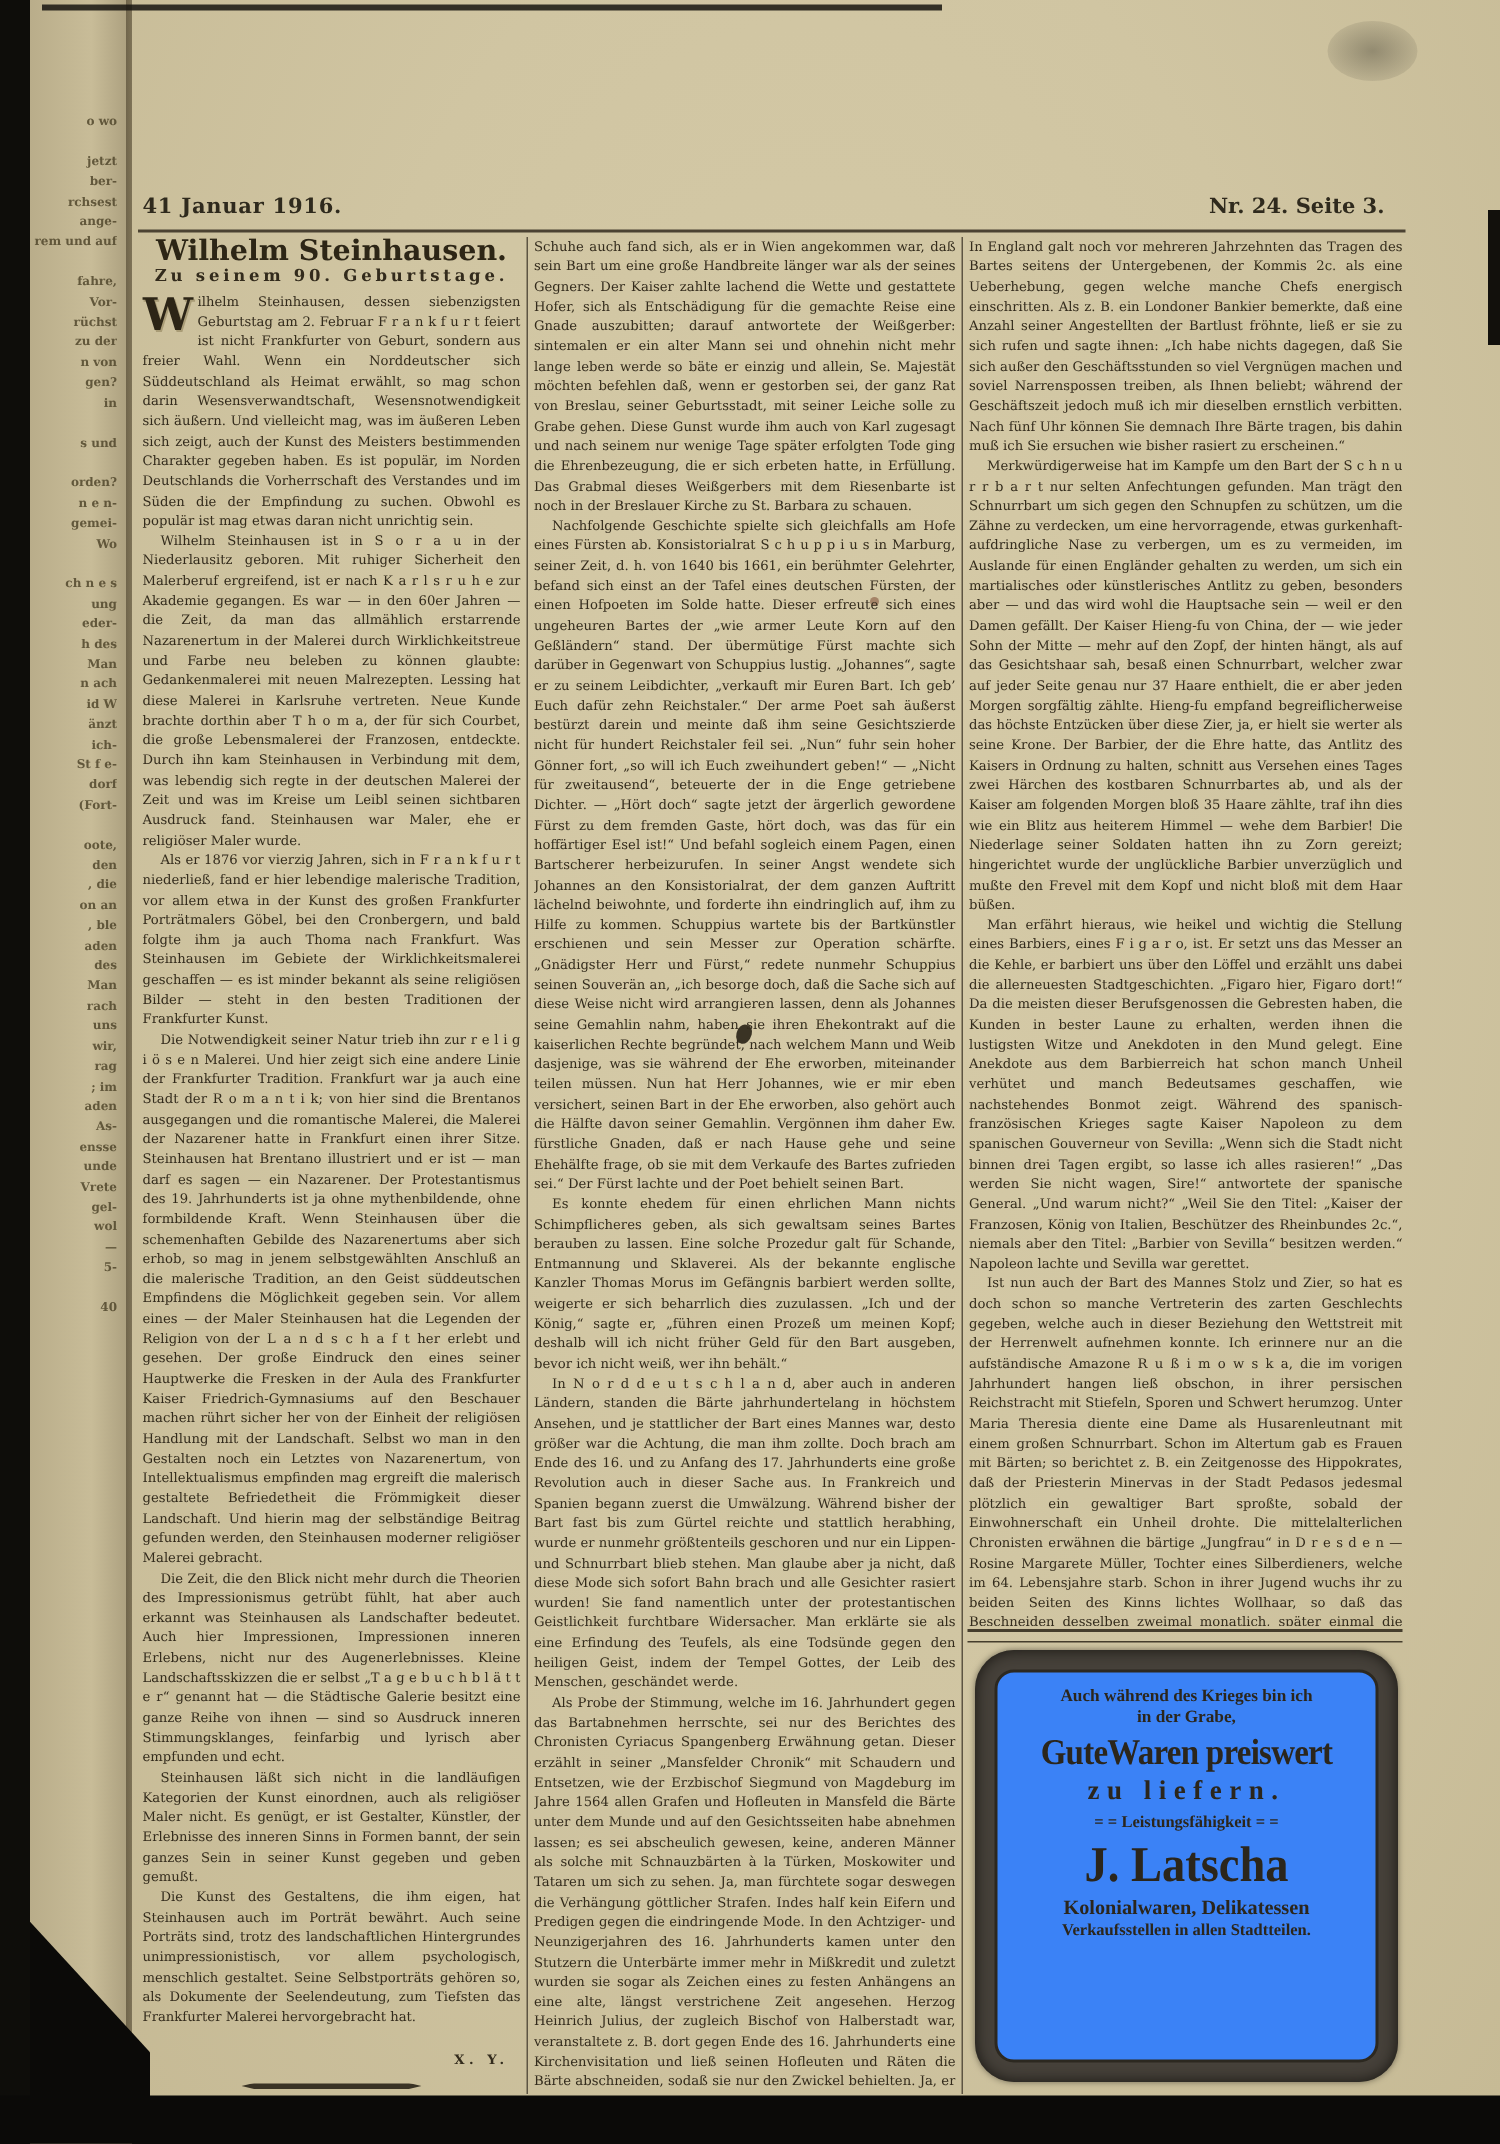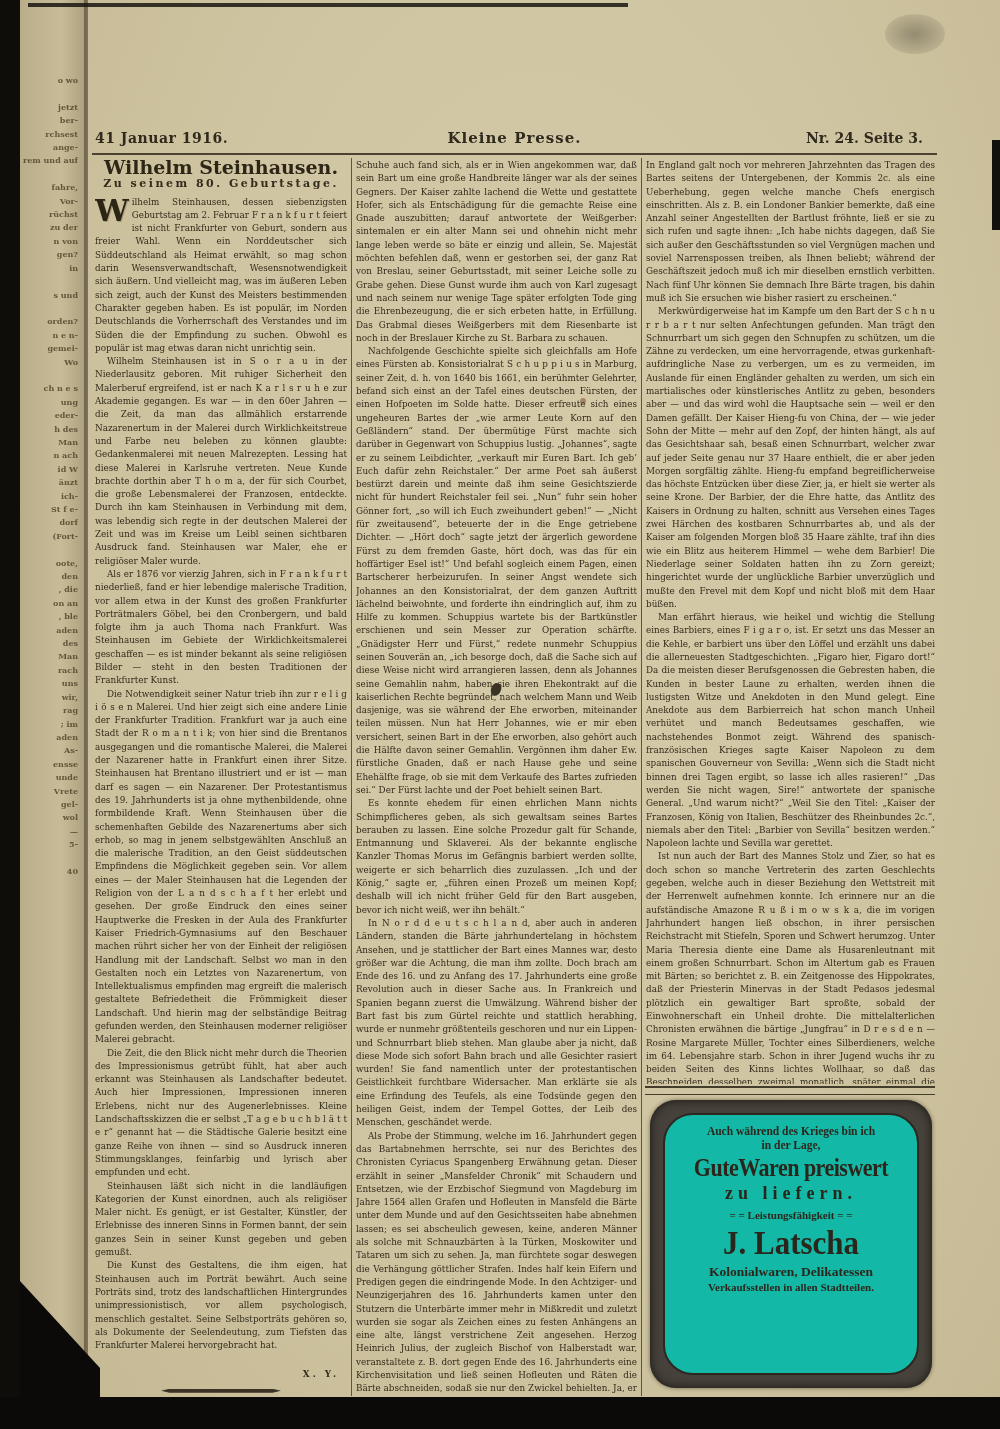--- a/index.html
+++ b/index.html
@@ -52,22 +52,22 @@
   .signature{text-align:right;font-weight:bold;letter-spacing:3px;padding-right:8px;margin:16px 0 0;}
   .divider{width:120px;height:4px;margin:7px auto 6px;background:#3a3325;
        clip-path:polygon(0 50%,7% 0,93% 0,100% 50%,93% 100%,7% 100%);}
   .a2-title{margin:2px 0 2px;text-align:center;font-size:21px;font-weight:bold;color:#2d2616;}
   
   .ad-double-rule{position:absolute;left:645px;top:1086px;width:290px;height:6px;
        border-top:2px solid #453d2c;border-bottom:1px solid #453d2c;}
   .ad-outer{position:absolute;left:650px;top:1100px;width:282px;height:288px;box-sizing:border-box;
        background:#46413a;border-radius:26px;
        box-shadow:inset 0 0 10px #171510, 0 0 4px rgba(20,18,12,.5);padding:13px;}
-  .ad-inner{width:100%;height:100%;box-sizing:border-box;background:#14b8a6;border:2px solid #2c2820;
-       border-radius:30px;text-align:center;color:#2b261c;padding:8px 8px 0;overflow:hidden;
+  .ad-inner{width:100%;height:100%;box-sizing:border-box;background:#3b82f6;border:2px solid #2c2820;
+       border-radius:13px;text-align:center;color:#2b261c;padding:8px 8px 0;overflow:hidden;
        font-family:"Liberation Serif",serif;}
   .ad-l1{font-size:11.5px;font-weight:bold;margin:2px 0 0;}
   .ad-big{font-size:22px;font-weight:bold;letter-spacing:-.5px;margin:4px 0 0;transform:scaleY(1.1);}
   .ad-liefern{font-size:18px;font-weight:bold;letter-spacing:5px;margin:2px 0 5px;}
   .ad-body{font-size:10.6px;font-weight:bold;line-height:13.5px;margin:0 2px;text-align:center;}
   .ad-leist{font-size:11px;font-weight:bold;margin:1px 0 0;}
   .ad-name{font-size:31px;font-weight:bold;margin:4px 0 0;transform:scaleY(1.08);}
   .ad-line2{font-size:13.5px;font-weight:bold;margin:3px 0 0;}
   .ad-line3{font-size:11px;font-weight:bold;margin:1px 0 0;}
 </style>
@@ -142,31 +142,30 @@
 <div class="right-edge-notch"></div>
 <div class="bottom-band"></div>
 <div class="bottom-left-wedge"></div>
 <div class="pencil-smudge"></div>
 <div class="ink-blot"></div>
 <div class="stain-1"></div>
 <div class="stain-2"></div>
 
 <div class="masthead">
   <span class="mast-date">41 Januar 1916.</span>
-  <span class="mast-title">Kleine Presse.</span>
   <span class="mast-issue">Nr. 24.  Seite 3.</span>
 </div>
 <div class="mast-rule"></div>
 
 <div class="vrule vrule-a"></div>
 <div class="vrule vrule-b"></div>
 
 <div class="col col-1">
   <h2 class="a1-title">Wilhelm Steinhausen.</h2>
-  <div class="a1-sub">Zu seinem 80. Geburtstage.</div>
+  <div class="a1-sub">Zu seinem 90. Geburtstage.</div>
   <div>
       <p class="para noindent"><span class="dropcap">W</span>ilhelm Steinhausen, dessen siebenzigsten Geburtstag am 2. Februar F r a n k f u r t feiert ist nicht Frankfurter von Geburt, sondern aus freier Wahl. Wenn ein Norddeutscher sich Süddeutschland als Heimat erwählt, so mag schon darin Wesensverwandtschaft, Wesensnotwendigkeit sich äußern. Und vielleicht mag, was im äußeren Leben sich zeigt, auch der Kunst des Meisters bestimmenden Charakter gegeben haben. Es ist populär, im Norden Deutschlands die Vorherrschaft des Verstandes und im Süden die der Empfindung zu suchen. Obwohl es populär ist mag etwas daran nicht unrichtig sein.</p>
       <p class="para">Wilhelm Steinhausen ist in S o r a u in der Niederlausitz geboren. Mit ruhiger Sicherheit den Malerberuf ergreifend, ist er nach K a r l s r u h e zur Akademie gegangen. Es war — in den 60er Jahren — die Zeit, da man das allmählich erstarrende Nazarenertum in der Malerei durch Wirklichkeitstreue und Farbe neu beleben zu können glaubte: Gedankenmalerei mit neuen Malrezepten. Lessing hat diese Malerei in Karlsruhe vertreten. Neue Kunde brachte dorthin aber T h o m a, der für sich Courbet, die große Lebensmalerei der Franzosen, entdeckte. Durch ihn kam Steinhausen in Verbindung mit dem, was lebendig sich regte in der deutschen Malerei der Zeit und was im Kreise um Leibl seinen sichtbaren Ausdruck fand. Steinhausen war Maler, ehe er religiöser Maler wurde.</p>
       <p class="para">Als er 1876 vor vierzig Jahren, sich in F r a n k f u r t niederließ, fand er hier lebendige malerische Tradition, vor allem etwa in der Kunst des großen Frankfurter Porträtmalers Göbel, bei den Cronbergern, und bald folgte ihm ja auch Thoma nach Frankfurt. Was Steinhausen im Gebiete der Wirklichkeitsmalerei geschaffen — es ist minder bekannt als seine religiösen Bilder — steht in den besten Traditionen der Frankfurter Kunst.</p>
       <p class="para">Die Notwendigkeit seiner Natur trieb ihn zur r e l i g i ö s e n Malerei. Und hier zeigt sich eine andere Linie der Frankfurter Tradition. Frankfurt war ja auch eine Stadt der R o m a n t i k; von hier sind die Brentanos ausgegangen und die romantische Malerei, die Malerei der Nazarener hatte in Frankfurt einen ihrer Sitze. Steinhausen hat Brentano illustriert und er ist — man darf es sagen — ein Nazarener. Der Protestantismus des 19. Jahrhunderts ist ja ohne mythenbildende, ohne formbildende Kraft. Wenn Steinhausen über die schemenhaften Gebilde des Nazarenertums aber sich erhob, so mag in jenem selbstgewählten Anschluß an die malerische Tradition, an den Geist süddeutschen Empfindens die Möglichkeit gegeben sein. Vor allem eines — der Maler Steinhausen hat die Legenden der Religion von der L a n d s c h a f t her erlebt und gesehen. Der große Eindruck den eines seiner Hauptwerke die Fresken in der Aula des Frankfurter Kaiser Friedrich-Gymnasiums auf den Beschauer machen rührt sicher her von der Einheit der religiösen Handlung mit der Landschaft. Selbst wo man in den Gestalten noch ein Letztes von Nazarenertum, von Intellektualismus empfinden mag ergreift die malerisch gestaltete Befriedetheit die Frömmigkeit dieser Landschaft. Und hierin mag der selbständige Beitrag gefunden werden, den Steinhausen moderner religiöser Malerei gebracht.</p>
       <p class="para">Die Zeit, die den Blick nicht mehr durch die Theorien des Impressionismus getrübt fühlt, hat aber auch erkannt was Steinhausen als Landschafter bedeutet. Auch hier Impressionen, Impressionen inneren Erlebens, nicht nur des Augenerlebnisses. Kleine Landschaftsskizzen die er selbst „T a g e b u c h b l ä t t e r“ genannt hat — die Städtische Galerie besitzt eine ganze Reihe von ihnen — sind so Ausdruck inneren Stimmungsklanges, feinfarbig und lyrisch aber empfunden und echt.</p>
       <p class="para">Steinhausen läßt sich nicht in die landläufigen Kategorien der Kunst einordnen, auch als religiöser Maler nicht. Es genügt, er ist Gestalter, Künstler, der Erlebnisse des inneren Sinns in Formen bannt, der sein ganzes Sein in seiner Kunst gegeben und geben gemußt.</p>
       <p class="para">Die Kunst des Gestaltens, die ihm eigen, hat Steinhausen auch im Porträt bewährt. Auch seine Porträts sind, trotz des landschaftlichen Hintergrundes unimpressionistisch, vor allem psychologisch, menschlich gestaltet. Seine Selbstporträts gehören so, als Dokumente der Seelendeutung, zum Tiefsten das Frankfurter Malerei hervorgebracht hat.</p>
     </div>
   <div class="signature">X. Y.</div>
@@ -191,21 +190,21 @@
       <p class="para">Merkwürdigerweise hat im Kampfe um den Bart der S c h n u r r b a r t nur selten Anfechtungen gefunden. Man trägt den Schnurrbart um sich gegen den Schnupfen zu schützen, um die Zähne zu verdecken, um eine hervorragende, etwas gurkenhaft-aufdringliche Nase zu verbergen, um es zu vermeiden, im Auslande für einen Engländer gehalten zu werden, um sich ein martialisches oder künstlerisches Antlitz zu geben, besonders aber — und das wird wohl die Hauptsache sein — weil er den Damen gefällt. Der Kaiser Hieng-fu von China, der — wie jeder Sohn der Mitte — mehr auf den Zopf, der hinten hängt, als auf das Gesichtshaar sah, besaß einen Schnurrbart, welcher zwar auf jeder Seite genau nur 37 Haare enthielt, die er aber jeden Morgen sorgfältig zählte. Hieng-fu empfand begreiflicherweise das höchste Entzücken über diese Zier, ja, er hielt sie werter als seine Krone. Der Barbier, der die Ehre hatte, das Antlitz des Kaisers in Ordnung zu halten, schnitt aus Versehen eines Tages zwei Härchen des kostbaren Schnurrbartes ab, und als der Kaiser am folgenden Morgen bloß 35 Haare zählte, traf ihn dies wie ein Blitz aus heiterem Himmel — wehe dem Barbier! Die Niederlage seiner Soldaten hatten ihn zu Zorn gereizt; hingerichtet wurde der unglückliche Barbier unverzüglich und mußte den Frevel mit dem Kopf und nicht bloß mit dem Haar büßen.</p>
       <p class="para">Man erfährt hieraus, wie heikel und wichtig die Stellung eines Barbiers, eines F i g a r o, ist. Er setzt uns das Messer an die Kehle, er barbiert uns über den Löffel und erzählt uns dabei die allerneuesten Stadtgeschichten. „Figaro hier, Figaro dort!“ Da die meisten dieser Berufsgenossen die Gebresten haben, die Kunden in bester Laune zu erhalten, werden ihnen die lustigsten Witze und Anekdoten in den Mund gelegt. Eine Anekdote aus dem Barbierreich hat schon manch Unheil verhütet und manch Bedeutsames geschaffen, wie nachstehendes Bonmot zeigt. Während des spanisch-französischen Krieges sagte Kaiser Napoleon zu dem spanischen Gouverneur von Sevilla: „Wenn sich die Stadt nicht binnen drei Tagen ergibt, so lasse ich alles rasieren!“ „Das werden Sie nicht wagen, Sire!“ antwortete der spanische General. „Und warum nicht?“ „Weil Sie den Titel: „Kaiser der Franzosen, König von Italien, Beschützer des Rheinbundes 2c.“, niemals aber den Titel: „Barbier von Sevilla“ besitzen werden.“ Napoleon lachte und Sevilla war gerettet.</p>
       <p class="para">Ist nun auch der Bart des Mannes Stolz und Zier, so hat es doch schon so manche Vertreterin des zarten Geschlechts gegeben, welche auch in dieser Beziehung den Wettstreit mit der Herrenwelt aufnehmen konnte. Ich erinnere nur an die aufständische Amazone R u ß i m o w s k a, die im vorigen Jahrhundert hangen ließ obschon, in ihrer persischen Reichstracht mit Stiefeln, Sporen und Schwert herumzog. Unter Maria Theresia diente eine Dame als Husarenleutnant mit einem großen Schnurrbart. Schon im Altertum gab es Frauen mit Bärten; so berichtet z. B. ein Zeitgenosse des Hippokrates, daß der Priesterin Minervas in der Stadt Pedasos jedesmal plötzlich ein gewaltiger Bart sproßte, sobald der Einwohnerschaft ein Unheil drohte. Die mittelalterlichen Chronisten erwähnen die bärtige „Jungfrau“ in D r e s d e n — Rosine Margarete Müller, Tochter eines Silberdieners, welche im 64. Lebensjahre starb. Schon in ihrer Jugend wuchs ihr zu beiden Seiten des Kinns lichtes Wollhaar, so daß das Beschneiden desselben zweimal monatlich, später einmal die Woche und endlich selbst zweimal die Woche nötig wurde, und die Seitenteile des Gesichts, um den Uebelstand zu verbergen, stets verhüllt getragen werden mußten. Ihre Stimme war stark, ihre Gemütsart männlich und unerschrocken, bisweilen trübsinnig und mürrisch. Eine plastische Darstellung dieses Mannweibes, wie es mit dem Totenkleide angetan im Sarge liegt, bewahrt das königliche Naturalienkabinett in Dresden.</p>
     </div>
 </div>
 
 <div class="ad-double-rule"></div>
 <div class="ad-outer">
   <div class="ad-inner">
     <div class="ad-l1">Auch während des Krieges bin ich</div>
-    <div class="ad-l1">in der Lage,</div>
+    <div class="ad-l1">in der Grabe,</div>
     <div class="ad-big">GuteWaren preiswert</div>
     <div class="ad-liefern">zu liefern.</div>
     <div class="ad-leist">= =  Leistungsfähigkeit  = =</div>
     <div class="ad-name">J. Latscha</div>
     <div class="ad-line2">Kolonialwaren, Delikatessen</div>
     <div class="ad-line3">Verkaufsstellen in allen Stadtteilen.</div>
   </div>
 </div>
 
 </body></html>

